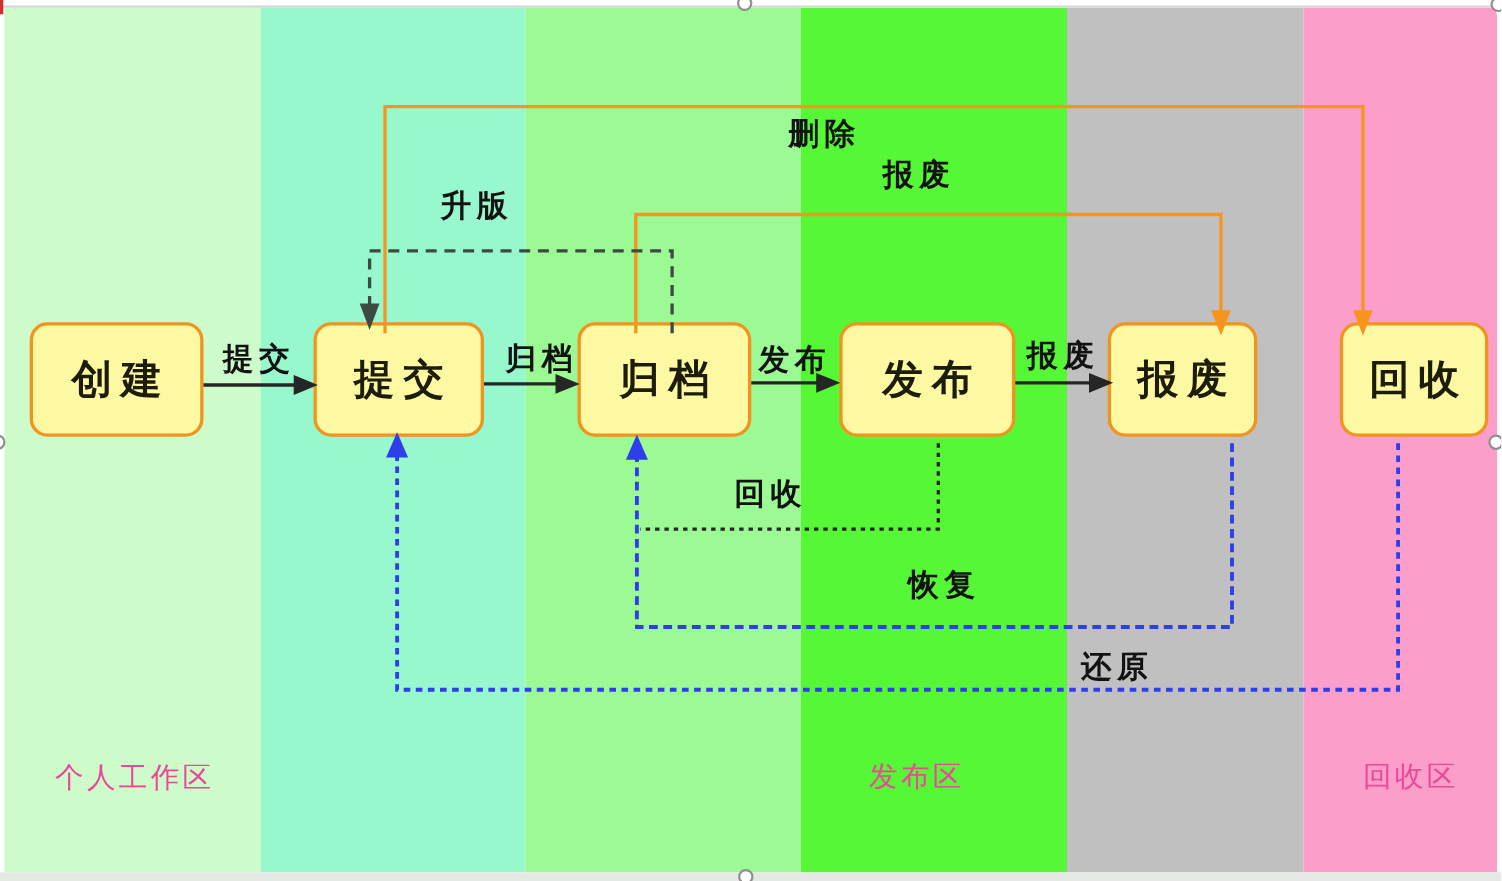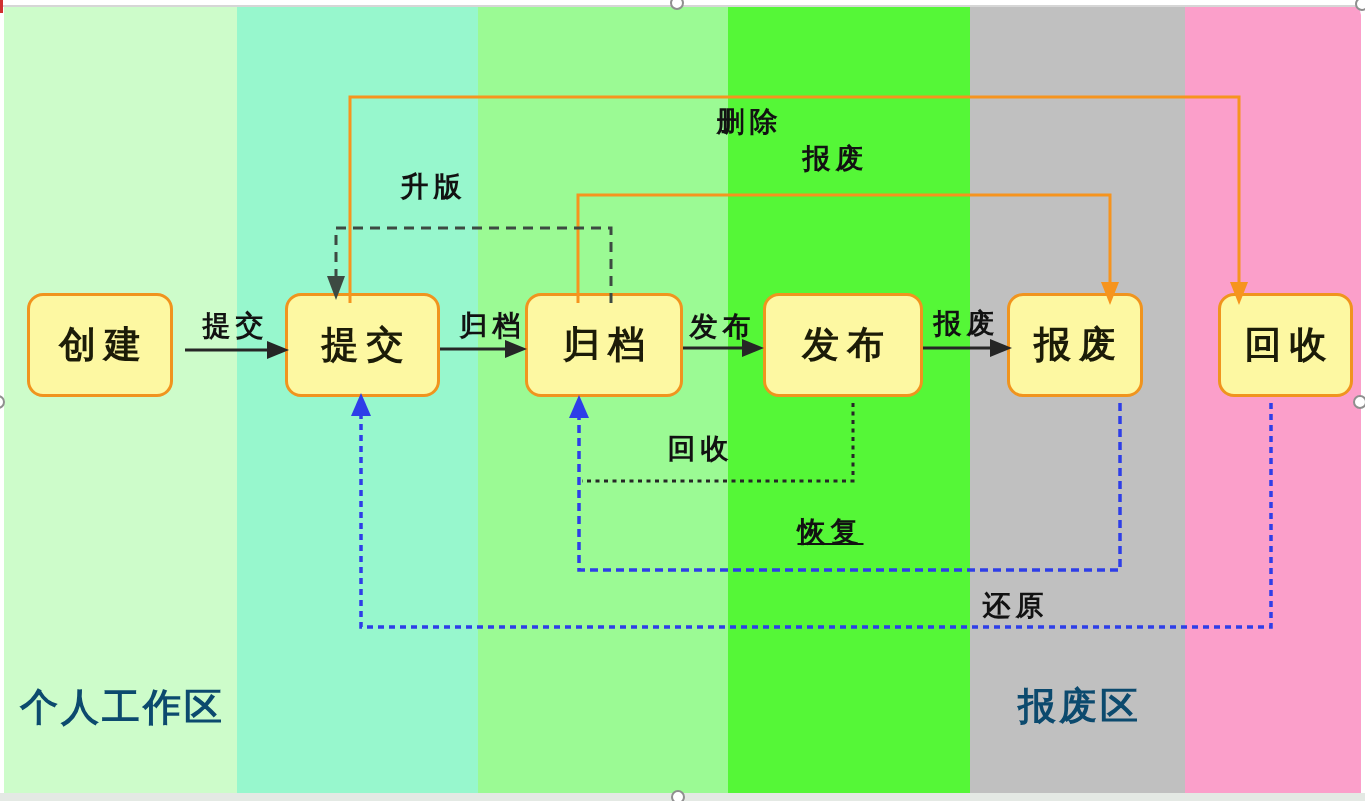--- a/index.html
+++ b/index.html
@@ -19,37 +19,37 @@
   .band-4{left:728px;width:242px;background:var(--zone4,#55f737);}
   .band-5{left:970px;width:215px;background:var(--zone5,#c0c0c0);}
   .band-6{left:1185px;width:176px;background:var(--zone6,#fb9fca);border-top-right-radius:10px;}
 
   
   .node{position:absolute;top:293px;height:104px;background:var(--box_fill,#fdf8a2);
         border:3px solid var(--box_border,#f0941e);border-radius:16px;
         display:flex;align-items:center;justify-content:center;
         font-size:37px;font-weight:bold;color:#1c1c08;letter-spacing:8px;padding-left:8px;
         box-sizing:border-box;z-index:3;}
-  .node-create{left:27px;width:146px;}
+  .node-create{left:27px;width:158px;}
   .node-submit{left:285px;width:155px;}
   .node-archive{left:525px;width:158px;}
   .node-publish{left:763px;width:160px;}
   .node-scrap{left:1007px;width:136px;}
   .node-recycle{left:1218px;width:135px;}
 
   
   #wires{position:absolute;left:0;top:0;width:1365px;height:801px;z-index:4;pointer-events:none;}
 
   
   .elabel{position:absolute;transform:translate(-50%,-50%);font-size:28px;font-weight:bold;
           color:#121212;white-space:nowrap;letter-spacing:5px;padding-left:5px;z-index:5;}
 
   
-  .zlabel{position:absolute;transform:translate(-50%,-50%);font-size:38px;font-weight:bold;
-          color:#0c4a6e;white-space:nowrap;letter-spacing:3px;padding-left:3px;z-index:2;}
+  .zlabel{position:absolute;transform:translate(-50%,-50%);font-size:26px;font-weight:normal;
+          color:#ec4899;white-space:nowrap;letter-spacing:3px;padding-left:3px;z-index:2;}
 
   
   .handle{position:absolute;width:14px;height:14px;border-radius:50%;background:#ffffff;
           border:2px solid #8f8f8f;box-sizing:border-box;z-index:6;}
 </style>
 </head>
 <body>
 
 <div id="stage">
 
@@ -58,21 +58,22 @@
   <div class="band band-3"></div>
   <div class="band band-4"></div>
   <div class="band band-5"></div>
   <div class="band band-6"></div>
 
   <div class="top-strip"></div>
   <div class="red-mark"></div>
   <div class="bottom-strip"></div>
 
   <div class="zlabel" style="left:121px;top:707px;">个人工作区</div>
-  <div class="zlabel" style="left:1078px;top:706px;">报废区</div>
+  <div class="zlabel" style="left:832px;top:706px;">发布区</div>
+  <div class="zlabel" style="left:1281px;top:706px;">回收区</div>
 
   <div class="node node-create">
       <span>创建</span>
     </div>
   <div class="node node-submit">
       <span>提交</span>
     </div>
   <div class="node node-archive">
       <span>归档</span>
     </div>
@@ -120,21 +121,21 @@
   </svg>
 
   <div class="elabel" style="left:233px;top:326px;">提交</div>
   <div class="elabel" style="left:490px;top:326px;">归档</div>
   <div class="elabel" style="left:720px;top:327px;">发布</div>
   <div class="elabel" style="left:964px;top:324px;">报废</div>
   <div class="elabel" style="left:747px;top:74px;margin-top:48px;">删除</div>
   <div class="elabel" style="left:833px;top:159px;">报废</div>
   <div class="elabel" style="left:431px;top:187px;text-align:right;">升版</div>
   <div class="elabel" style="left:698px;top:449px;">回收</div>
-  <div class="elabel" style="left:828px;top:532px;text-decoration:underline;">恢复</div>
+  <div class="elabel" style="left:856px;top:532px;">恢复</div>
   <div class="elabel" style="left:1013px;top:606px;text-align:right;">还原</div>
 
   <div class="handle" style="left:670px;top:-4px;"></div>
   <div class="handle" style="left:1355px;top:-3px;"></div>
   <div class="handle" style="left:1353px;top:395px;"></div>
   <div class="handle" style="left:671px;top:790px;"></div>
   <div class="handle" style="left:-9px;top:395px;"></div>
 
 </div>
 

